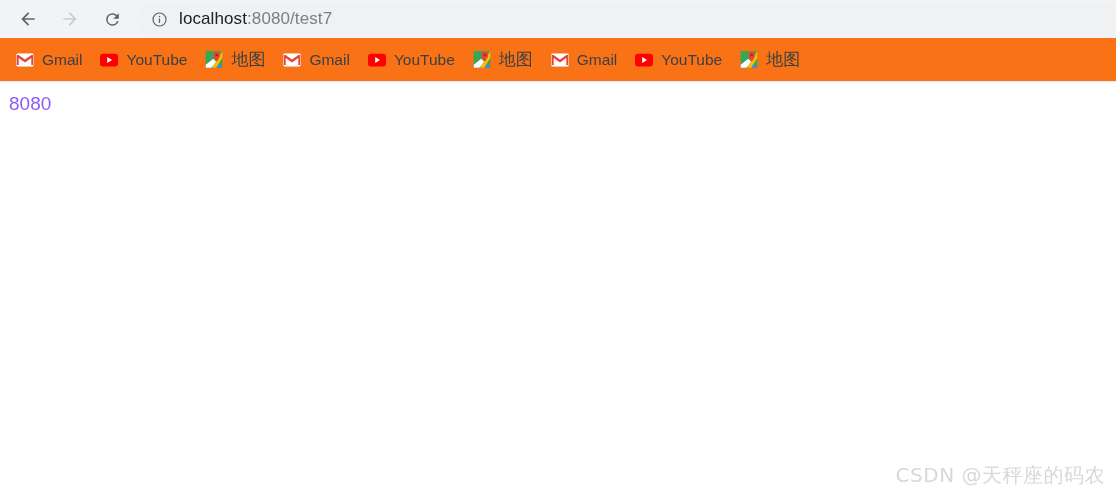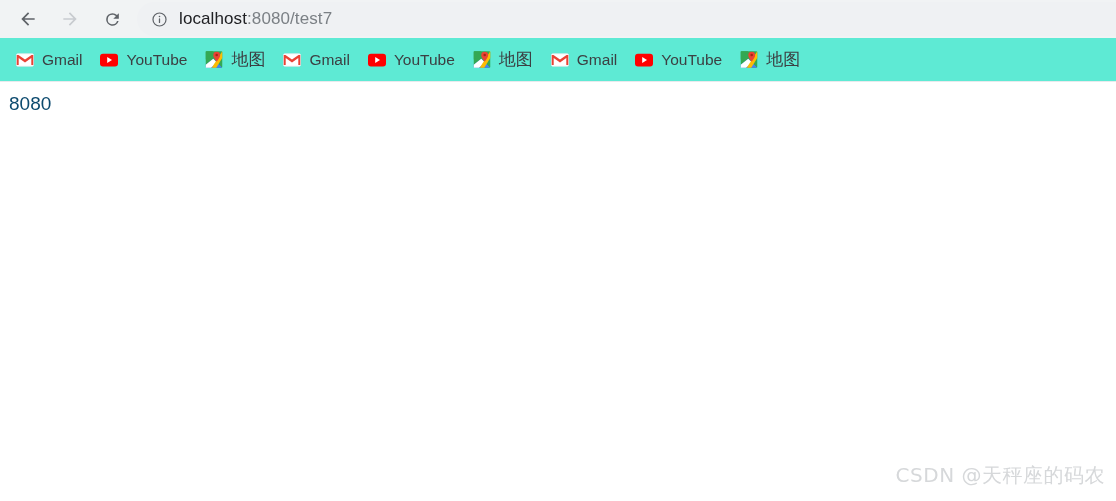--- a/index.html
+++ b/index.html
@@ -82,21 +82,21 @@
     letter-spacing: 0.1px;
     white-space: nowrap;
     font-family: "Liberation Sans", sans-serif;
   }
   #url-text .url-host { color: #202124; }
   #url-text .url-path { color: #7b8085; }
 
   
   #bookmarks-bar {
     height: 44px;
-    background: #5eead4;
+    background: #f97316;
     display: flex;
     align-items: center;
     padding-left: 8px;
     border-bottom: 1px solid #e8eaed;
     box-sizing: border-box;
   }
   .bookmark-item {
     display: flex;
     align-items: center;
     height: 28px;
@@ -129,21 +129,21 @@
   #page-content {
     position: relative;
     height: 413px;
     background: #ffffff;
   }
   #page-body-text {
     position: absolute;
     left: 9px;
     top: 11px;
     font-size: 19px;
-    color: #0c4a6e;
+    color: #8b5cf6;
     font-family: "Liberation Sans", sans-serif;
   }
 
   #watermark {
     position: absolute;
     right: 11px;
     bottom: 6px;
     font-size: 20px;
     color: #d6d8da;
     font-family: "DejaVu Sans", "Liberation Sans", sans-serif;

